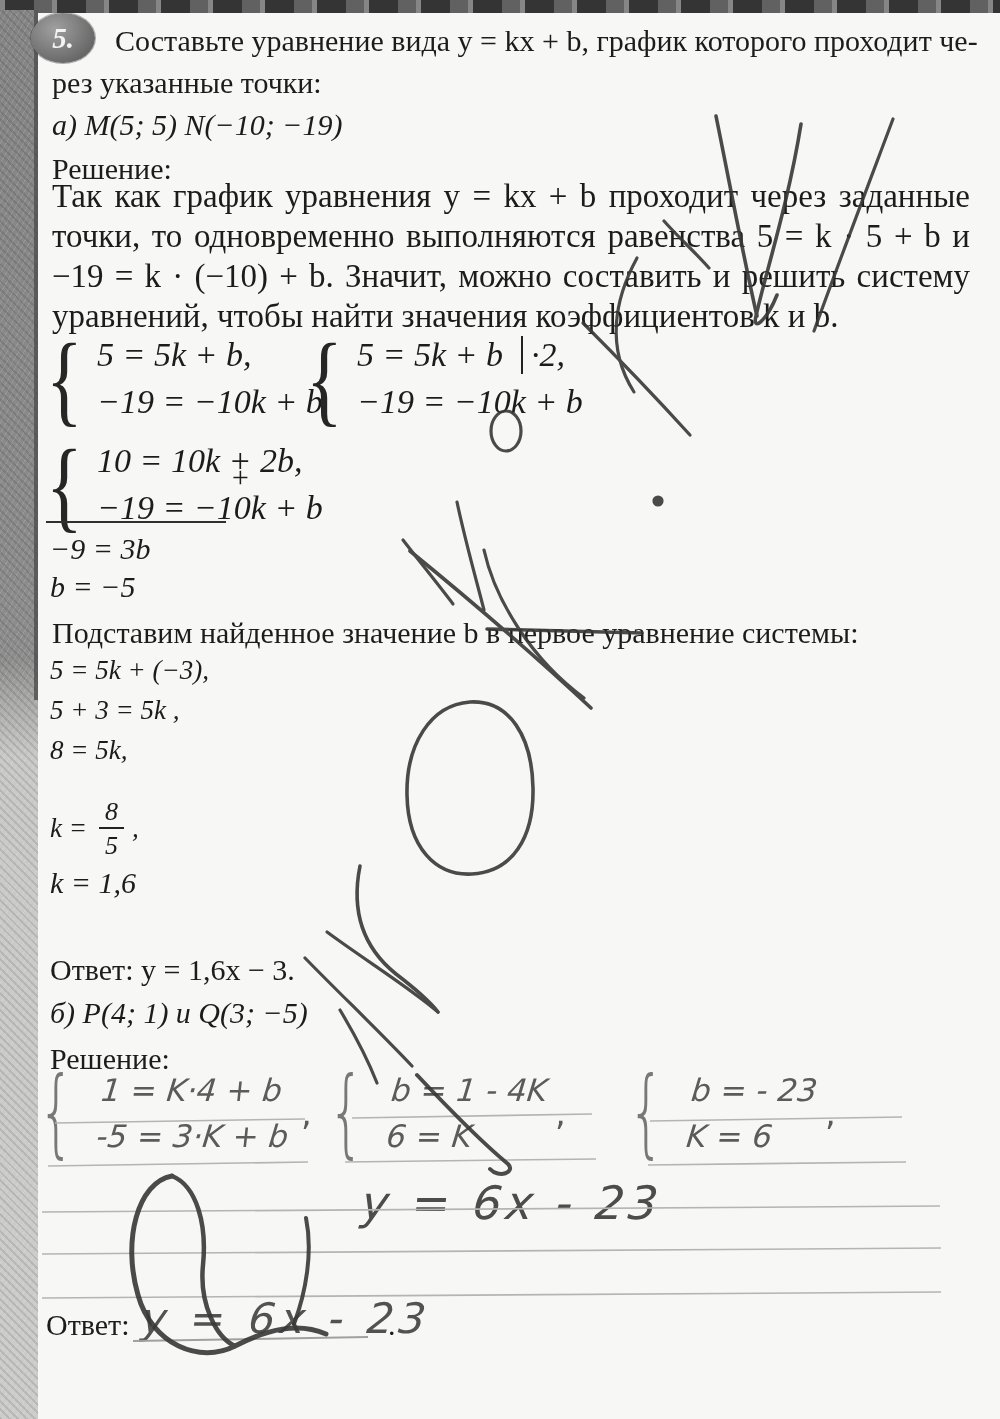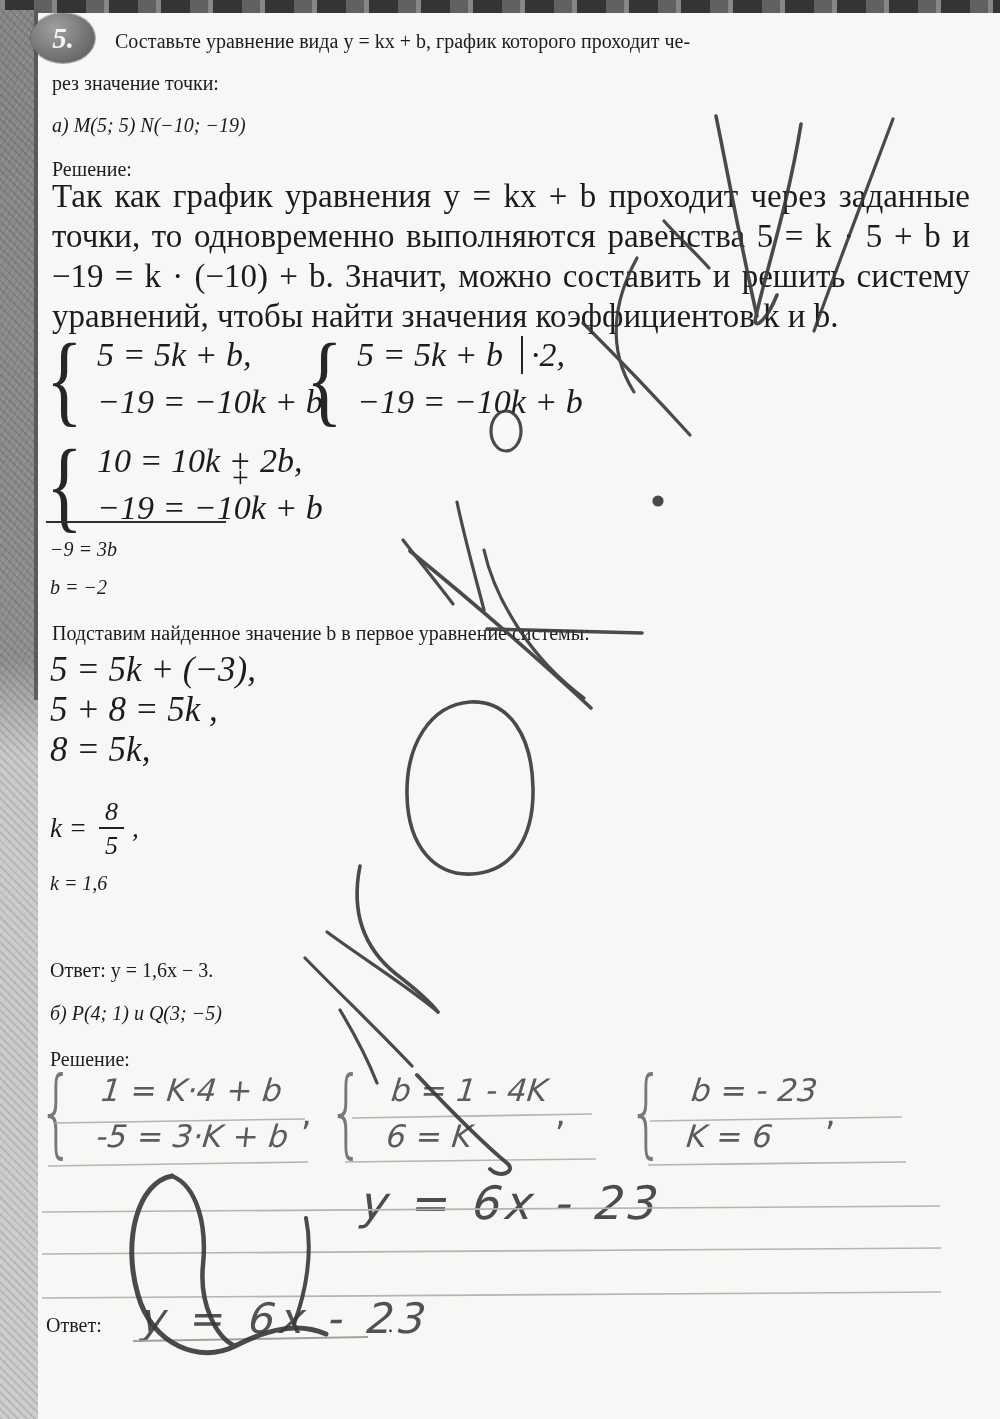--- a/index.html
+++ b/index.html
@@ -21,34 +21,34 @@
     background-image:repeating-linear-gradient(45deg,rgba(0,0,0,.10) 0 2px,transparent 2px 6px),repeating-linear-gradient(-60deg,rgba(255,255,255,.12) 0 1px,transparent 1px 5px);
   }
   .spine-edge{position:absolute;left:34px;top:10px;width:4px;height:690px;background:#4f4f4f;opacity:.8;}
   .badge{
     position:absolute;left:31px;top:13px;width:64px;height:50px;border-radius:50%;
     background:radial-gradient(ellipse at 38% 32%,#a0a0a0,#666 75%);
     display:flex;align-items:center;justify-content:center;
     color:#f4f4f2;font-style:italic;font-weight:bold;font-size:29px;
     box-shadow:0 0 0 1px rgba(60,60,60,.4);
   }
-  .t{position:absolute;font-size:20px;line-height:34px;white-space:nowrap;}
+  .t{position:absolute;font-size:30px;line-height:34px;white-space:nowrap;}
   .math{font-style:italic;}
   .para{
     position:absolute;left:52px;top:176px;width:918px;
     font-size:33px;line-height:40px;text-align:justify;white-space:normal;
   }
   .sys{position:absolute;display:flex;align-items:center;}
   .brace{font-size:102px;line-height:.82;font-weight:400;color:#262626;transform:scaleX(.75);transform-origin:left center;margin-right:2px;}
   .eqs{display:flex;flex-direction:column;gap:9px;font-size:34px;font-style:italic;}
   .eqrow{display:flex;align-items:center;}
   .mult{border-left:2px solid #222;padding-left:8px;margin-left:18px;}
   .plus{position:absolute;left:230px;top:460px;font-size:30px;}
   .addrule{position:absolute;left:46px;top:521px;width:180px;border-top:2.5px solid #2f2f2f;}
-  .steps div{font-size:35px;font-style:italic;line-height:40px;}
+  .steps div{font-size:27px;font-style:italic;line-height:40px;}
   .frac-row{position:absolute;left:50px;top:797px;display:flex;align-items:center;font-size:27px;font-style:italic;}
   .frac{display:inline-flex;flex-direction:column;align-items:center;margin:0 8px 0 12px;font-size:26px;line-height:1.15;}
   .frac .num{padding:0 6px;}
   .frac .den{border-top:2px solid #222;padding:2px 6px 0;}
   
   .hw{font-family:"DejaVu Sans",sans-serif;font-style:italic;color:#5b5b5b;transform:skewX(-6deg);}
   .hw-sys{position:absolute;display:flex;align-items:center;}
   .hw-brace{font-family:"DejaVu Sans",sans-serif;font-size:96px;line-height:.85;font-weight:200;color:#787878;transform:scaleX(.6);transform-origin:left center;}
   .hw-eqs{display:flex;flex-direction:column;gap:10px;font-size:31px;}
   .hw-comma{font-size:34px;color:#5b5b5b;align-self:center;margin-left:10px;font-family:"DejaVu Sans",sans-serif;}
@@ -63,21 +63,21 @@
 
   <div class="top-band"></div>
   <div class="left-strip"></div>
   <div class="spine-edge"></div>
 
   <div class="badge">
     <span>5.</span>
   </div>
 
   <div class="t" style="left:115px;top:24px;">Составьте уравнение вида y = kx + b, график которого проходит че-</div>
-  <div class="t" style="left:52px;top:66px;">рез значение точки:</div>
+  <div class="t" style="left:52px;top:66px;">рез указанные точки:</div>
   <div class="t math" style="left:52px;top:108px;">а) M(5; 5) N(−10; −19)</div>
 
   <div class="t" style="left:52px;top:152px;">Решение:</div>
 
   <div class="para">Так как график уравнения y = kx + b проходит через заданные точки, то одновременно выполняются равенства 5 = k · 5 + b и −19 = k · (−10) + b. Значит, можно составить и решить систему уравнений, чтобы найти значения коэффициентов k и b.</div>
 
   <div class="sys" style="left:46px;top:336px;">
     <span class="brace">{</span>
     <span class="eqs">
       <span>5 = 5k + b,</span>
@@ -100,27 +100,27 @@
     <span class="brace">{</span>
     <span class="eqs">
       <span>10 = 10k + 2b,</span>
       <span>−19 = −10k + b</span>
     </span>
   </div>
   <div class="plus math">+</div>
   <div class="addrule"></div>
 
   <div class="t math" style="left:50px;top:532px;">−9 = 3b</div>
-  <div class="t math" style="left:50px;top:570px;">b = −2</div>
+  <div class="t math" style="left:50px;top:570px;">b = −5</div>
 
   <div class="t" style="left:52px;top:616px;">Подставим найденное значение b в первое уравнение системы:</div>
 
   <div class="steps" style="position:absolute;left:50px;top:650px;">
     <div>5 = 5k + (−3),</div>
-    <div>5 + 8 = 5k ,</div>
+    <div>5 + 3 = 5k ,</div>
     <div>8 = 5k,</div>
   </div>
 
   <div class="frac-row">
     <span>k =</span>
     <span class="frac">
       <span class="num">8</span>
       <span class="den">5</span>
     </span>
     <span>,</span>

